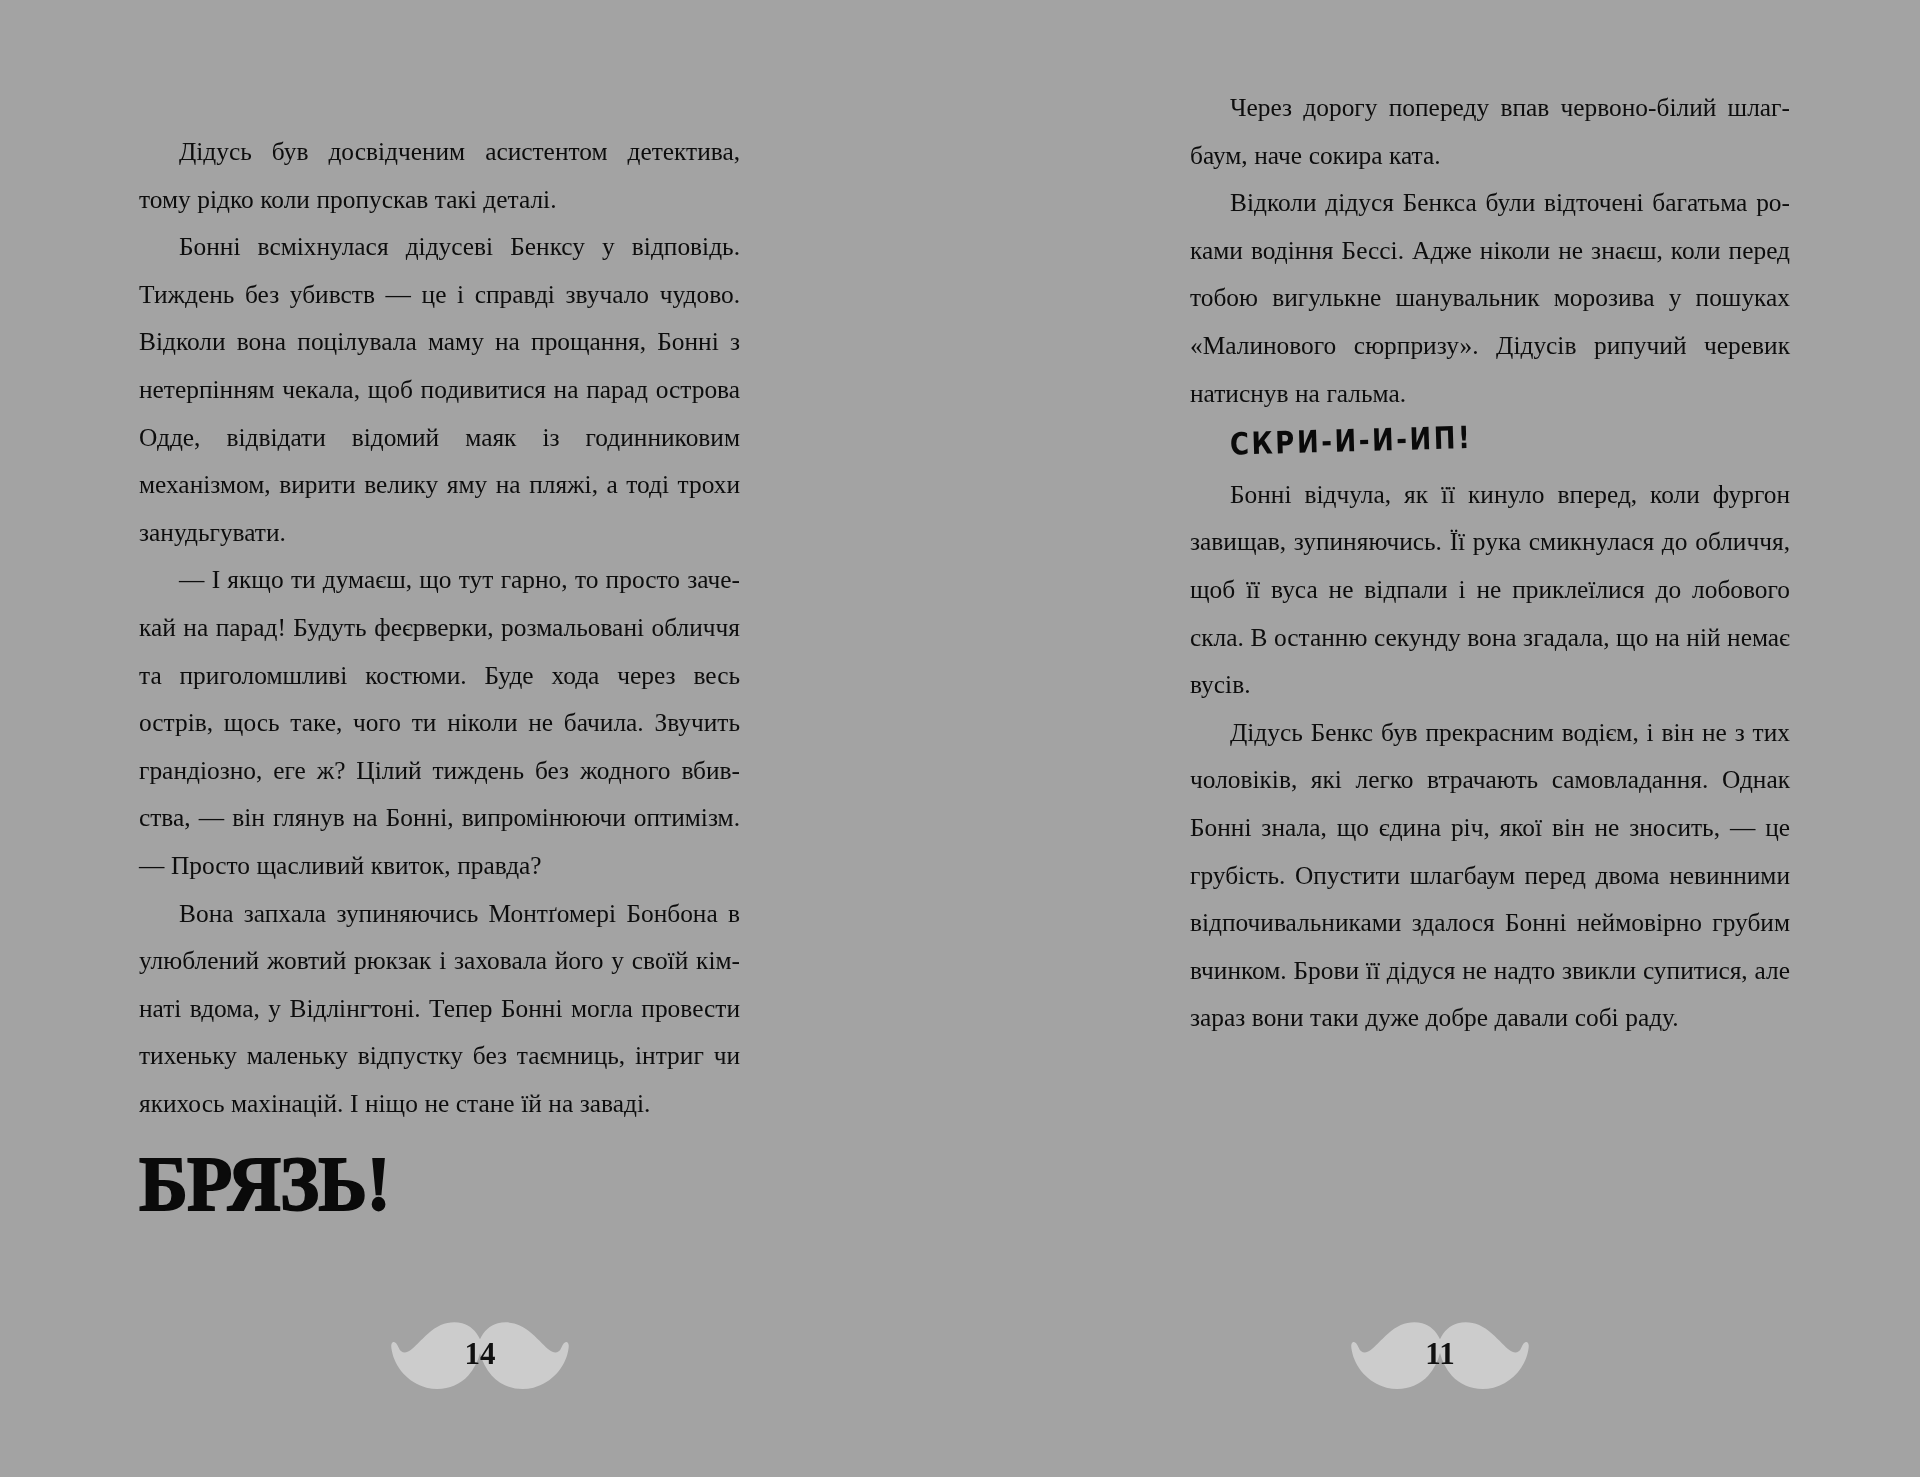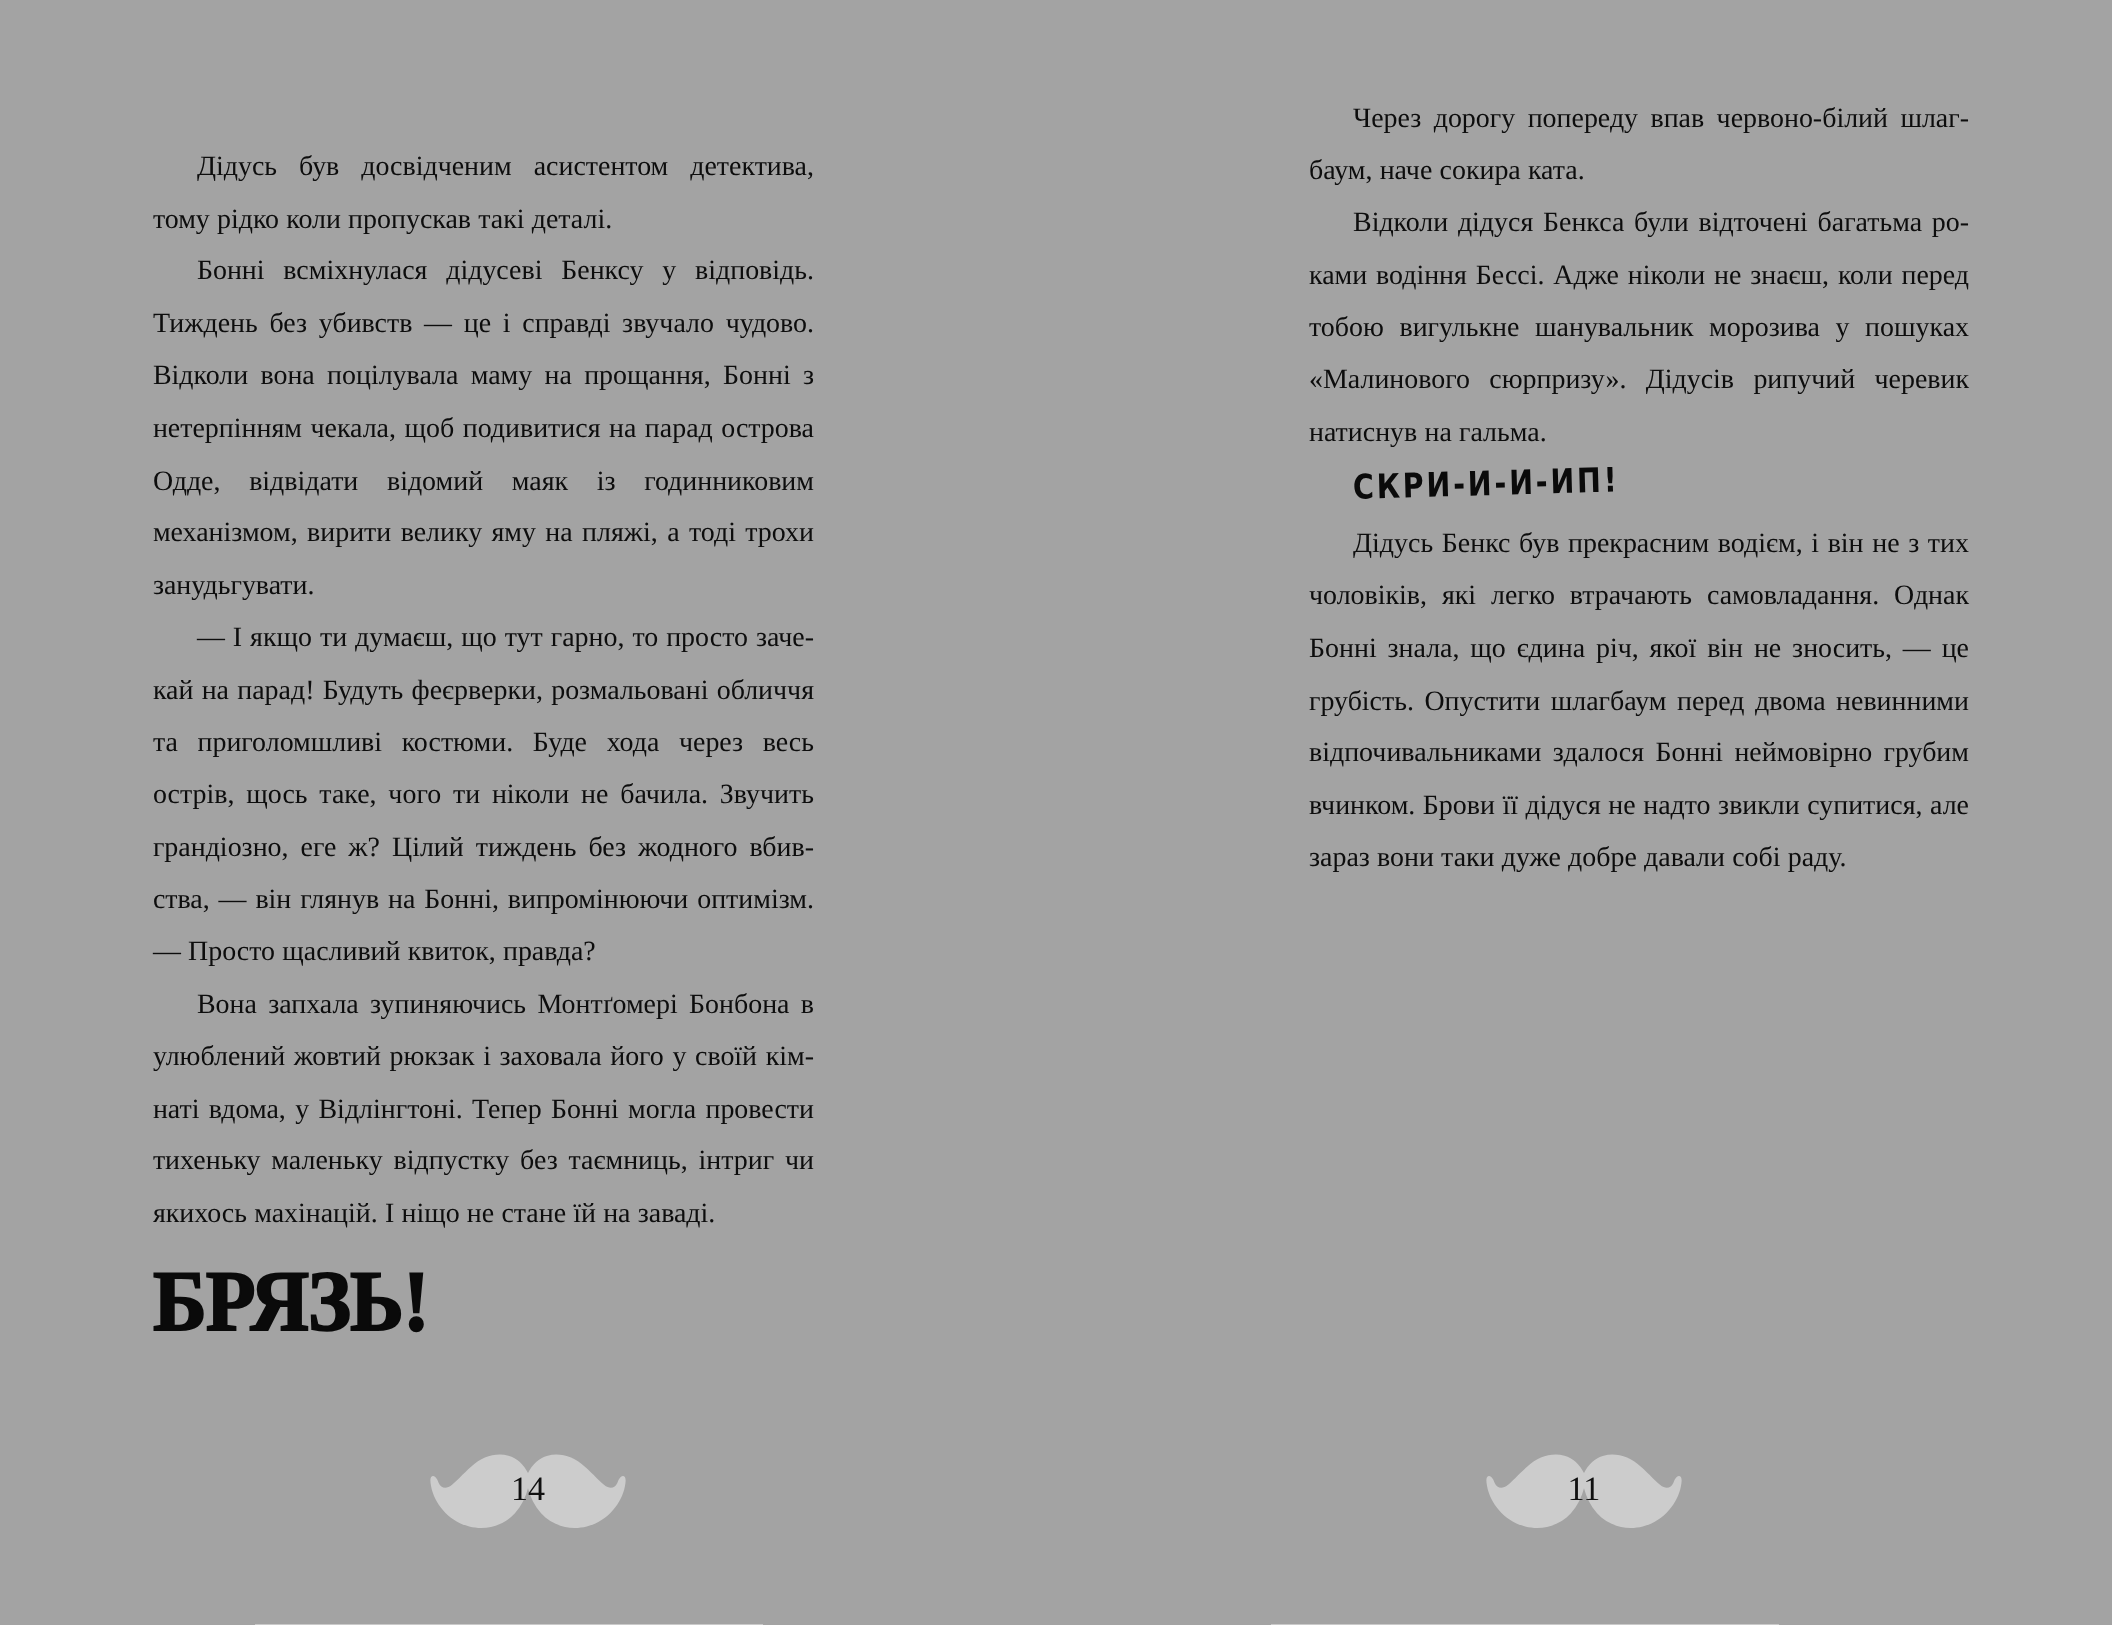--- a/index.html
+++ b/index.html
@@ -111,20 +111,21 @@
     display: block;
   }
   .folio-num {
     position: relative;
     z-index: 2;
     font-family: "Liberation Serif", "DejaVu Serif", serif;
     font-size: 31px;
     line-height: 1;
     color: #111111;
     margin-top: -4px;
+    font-weight: bold;
   }
 </style>
 </head>
 <body>
 
 <div class="spread">
 
   <div class="page page-left">
     <div class="textblock">
       <p class="para">Дідусь був досвідченим асистентом детектива, тому рідко коли пропускав такі деталі.</p>
@@ -162,20 +163,21 @@
         <span class="folio-num">14</span>
       </div>
     </div>
   </div>
 
   <div class="page page-right">
     <div class="textblock">
       <p class="para">Через дорогу попереду впав червоно-білий шлаг­баум, наче сокира ката.</p>
       <p class="para">Відколи дідуся Бенкса були відточені багатьма ро­ками водіння Бессі. Адже ніколи не знаєш, коли перед тобою вигулькне шанувальник морозива у пошуках «Малинового сюрпризу». Дідусів рипучий черевик натиснув на гальма.</p>
       <p class="sfx">СКРИ-И-И-ИП!</p>
+      <p class="para">Бонні відчула, як її кинуло вперед, коли фургон завищав, зупиняючись. Її рука смикнулася до обличчя, щоб її вуса не відпали і не приклеїлися до лобового скла. В останню секунду вона згадала, що на ній немає вусів.</p>
       <p class="para">Дідусь Бенкс був прекрасним водієм, і він не з тих чоловіків, які легко втрачають самовладання. Однак Бонні знала, що єдина річ, якої він не зносить, — це грубість. Опустити шлагбаум перед двома невинними відпочивальниками здалося Бонні неймовірно грубим вчинком. Брови її дідуся не надто звикли супитися, але зараз вони таки дуже добре давали собі раду.</p>
     </div>
 
     <div class="folio">
       <div class="folio-inner">
         <svg class="mustache-svg" viewBox="0 0 200 88" aria-hidden="true">
           <path fill="#cccccc" d="
             M100 28
             C 96 20, 90 14, 82 12
             C 70 9, 58 13, 48 22

